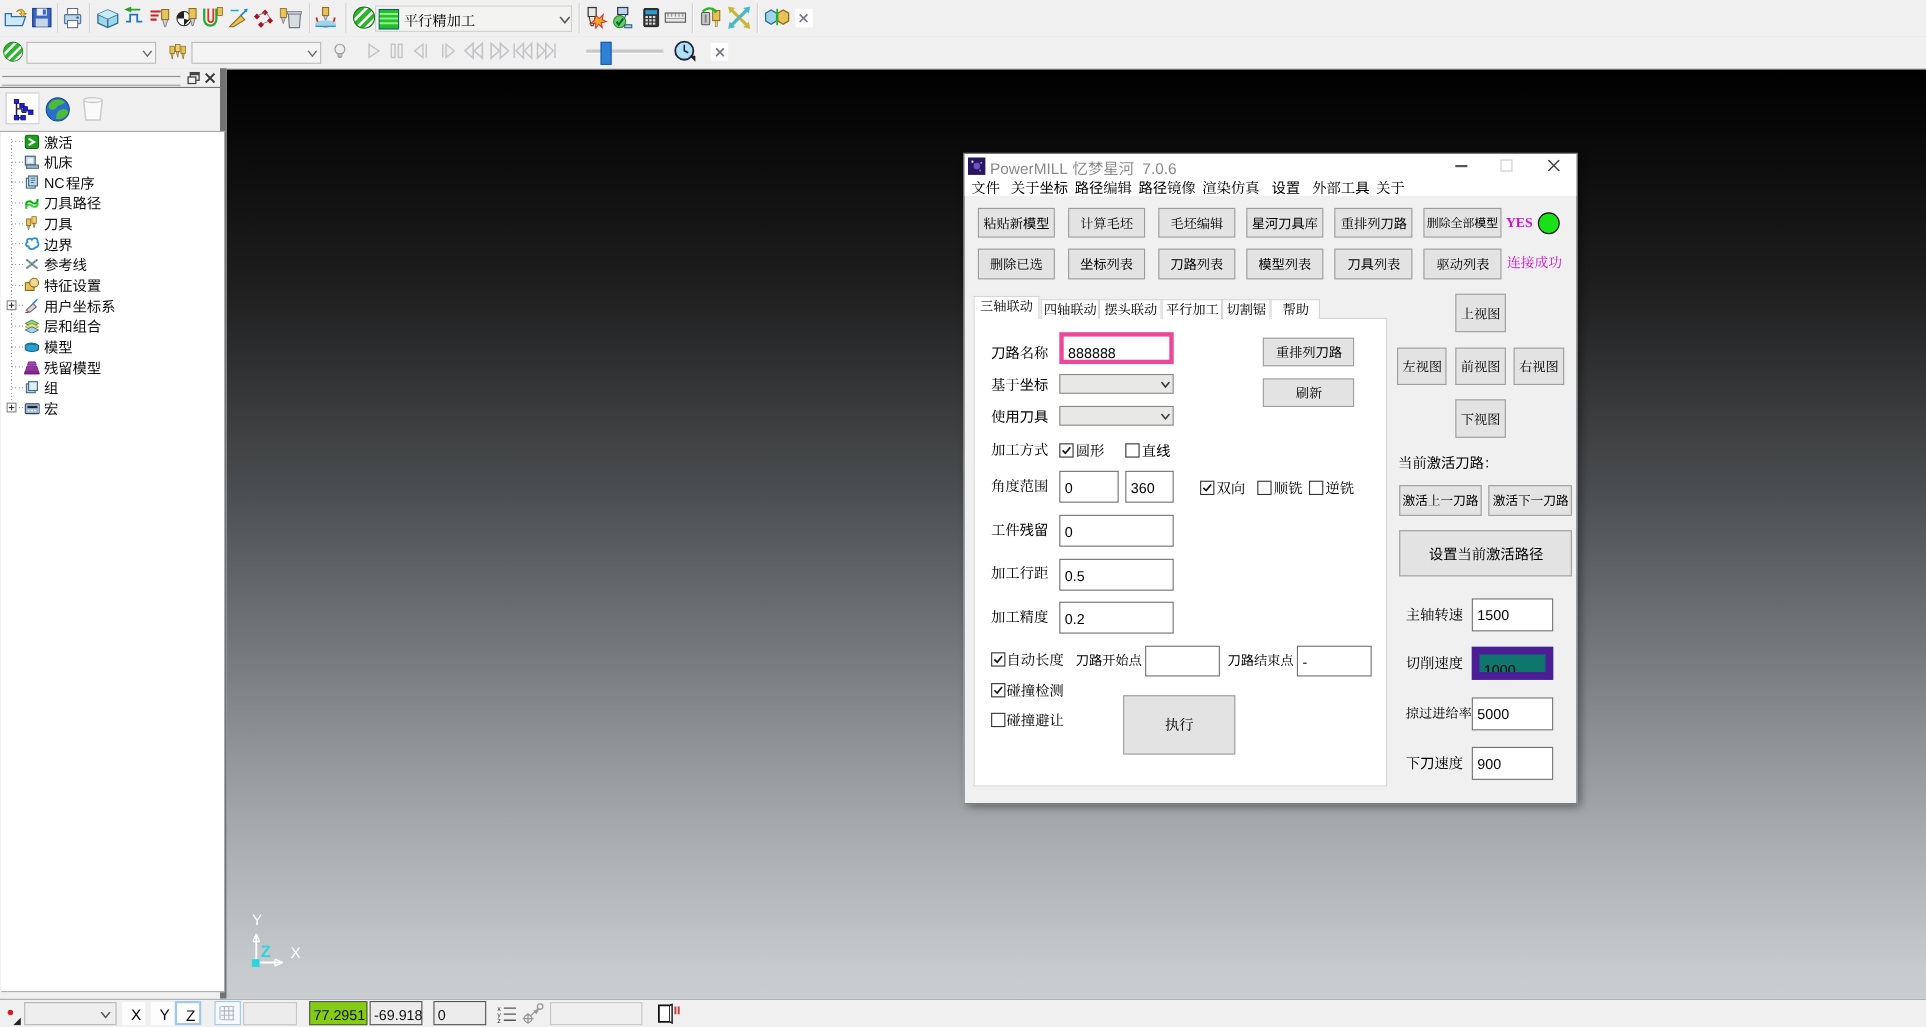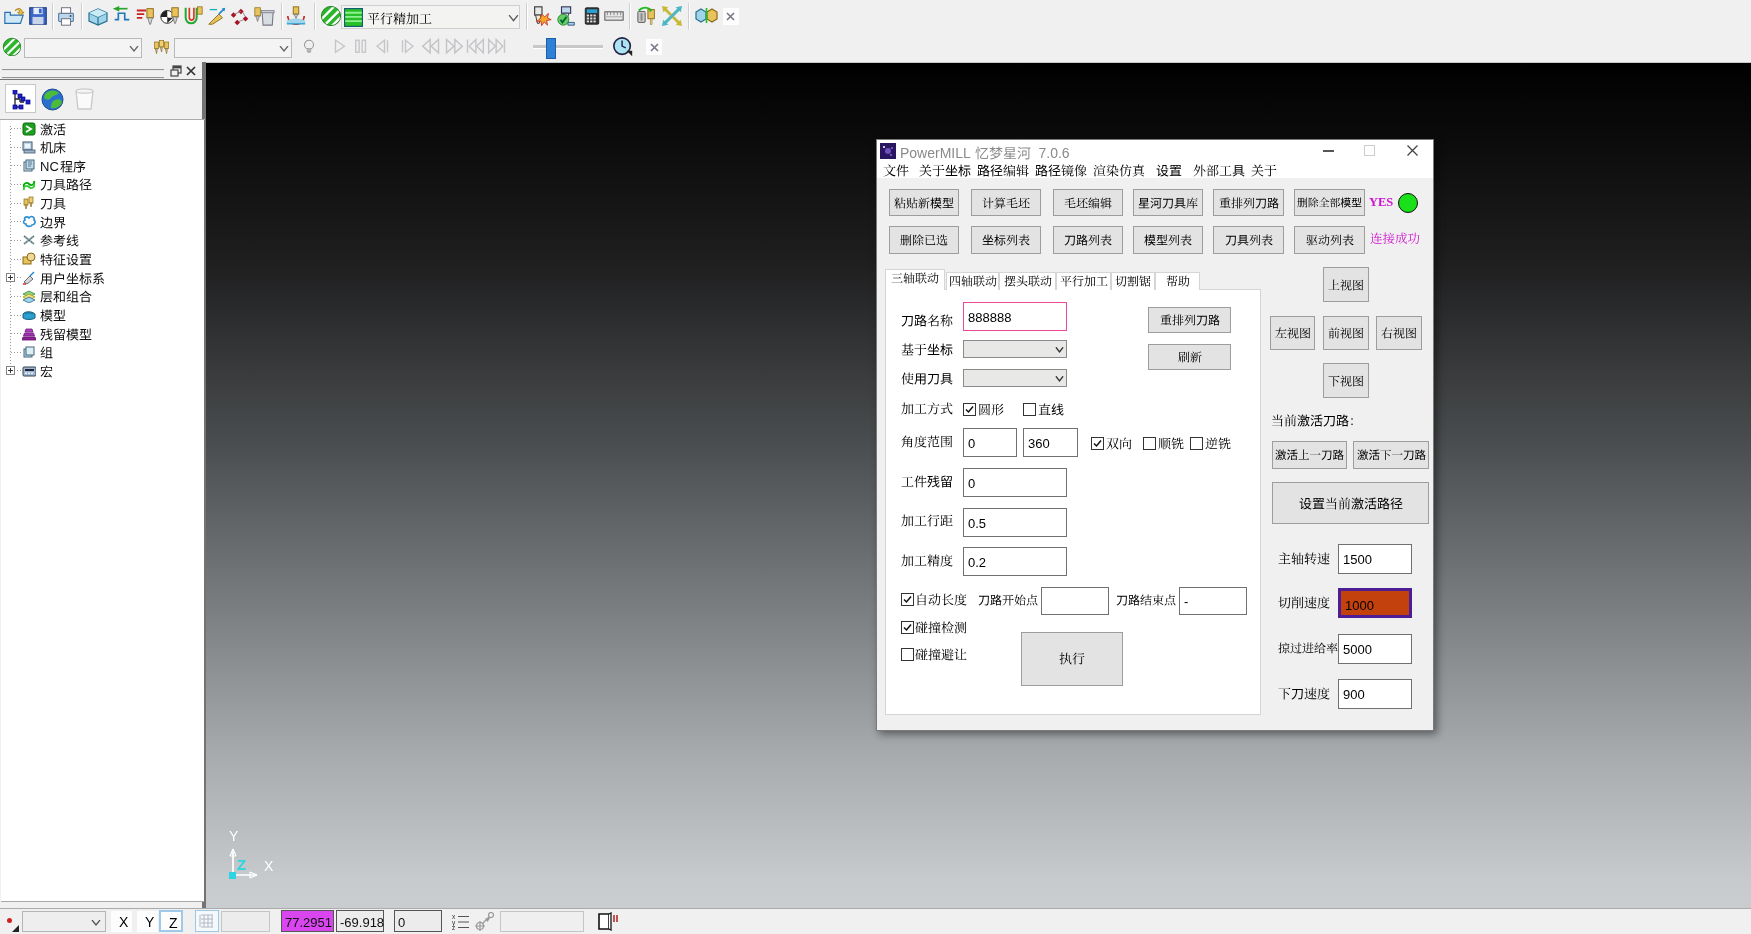--- a/index.html
+++ b/index.html
@@ -435,21 +435,21 @@
         <circle cx="11" cy="11" r="9" fill="#aee3f2" stroke="#224" stroke-width="1.8"></circle>
         <path d="M11 5 V11 L15 13" stroke="#225" stroke-width="1.6" fill="none"></path>
         <path d="M16 16 l6 6 l0 -6 z" fill="#222"></path>
       </svg>
       <div class="" style="position:absolute;left:646px;top:6px;width:16px;height:16px;background:#fdfdfd">
         <svg style="position:absolute;left:4px;top:4px;width:9px;height:9px" viewBox="0 0 9 9">
           <path d="M1 1 L8 8 M8 1 L1 8" stroke="#778" stroke-width="1.6"></path>
         </svg>
       </div>
     </div>
-    <div class="" style="position:absolute;left:0px;top:62px;width:206px;height:846px;background:#f0f0f0;border-right:4px solid #737373;box-sizing:border-box">
+    <div class="" style="position:absolute;left:0px;top:62px;width:206px;height:846px;background:#f0f0f0;border-right:6px solid #737373;box-sizing:border-box">
       <div class="" style="position:absolute;left:2px;top:7px;width:162px;height:6px;border-top:2px groove #e8e8e8;border-bottom:2px groove #e8e8e8"></div>
       <svg style="position:absolute;left:170px;top:3px;width:12px;height:12px" viewBox="0 0 12 12">
         <rect x="3" y="1" width="8" height="7" fill="none" stroke="#444" stroke-width="1.2"></rect>
         <rect x="3" y="1" width="8" height="2.4" fill="#444"></rect>
         <rect x="1" y="5" width="7" height="6" fill="#f0f0f0" stroke="#444" stroke-width="1.2"></rect>
       </svg>
       <svg style="position:absolute;left:186px;top:4px;width:10px;height:10px" viewBox="0 0 10 10">
         <path d="M1 1 L9 9 M9 1 L1 9" stroke="#333" stroke-width="1.7"></path>
       </svg>
       <div class="" style="position:absolute;left:0px;top:17px;width:205px;height:1px;background:#777"></div>
@@ -722,21 +722,21 @@
       </div>
       <div class="" style="position:absolute;left:159px;top:1px;width:24px;height:22px;background:#fdfdfd;border:2px solid #9fc9ea;box-sizing:border-box">
         <div style="position:absolute;left:8px;top:3px;font:14px 'Liberation Sans',sans-serif;color:#000;white-space:nowrap;">Z</div>
       </div>
       <div class="" style="position:absolute;left:195px;top:1px;width:24px;height:22px;background:#f4f9fd;border:1px solid #9fc6e2;box-sizing:border-box">
         <svg style="position:absolute;left:3px;top:3px;width:15px;height:15px" viewBox="0 0 15 15">
           <path d="M2 5 H14 M2 9 H14 M5 1 V13 M9 1 V13 M13 1 V13 M2 13 H14 M2 1 H14 M1 1 V13" stroke="#b0b8c0" stroke-width="1"></path>
         </svg>
       </div>
       <div class="" style="position:absolute;left:221px;top:2px;width:49px;height:21px;background:#ececec;border:1px solid #c5c5c5;box-sizing:border-box"></div>
-      <div class="" style="position:absolute;left:281px;top:1px;width:53px;height:22px;background:#d946ef;border:1.5px solid #555;box-sizing:border-box">
+      <div class="" style="position:absolute;left:281px;top:1px;width:53px;height:22px;background:#84cc16;border:1.5px solid #555;box-sizing:border-box">
         <div style="position:absolute;left:3px;top:4px;font:13px 'Liberation Sans',sans-serif;color:#111;white-space:nowrap;">77.2951</div>
       </div>
       <div class="" style="position:absolute;left:336px;top:1px;width:48px;height:22px;background:#ececec;border:1.5px solid #555;box-sizing:border-box">
         <div style="position:absolute;left:3px;top:4px;font:13px 'Liberation Sans',sans-serif;color:#111;white-space:nowrap;">-69.918</div>
       </div>
       <div class="" style="position:absolute;left:394px;top:1px;width:48px;height:22px;background:#ececec;border:1.5px solid #555;box-sizing:border-box">
         <div style="position:absolute;left:3px;top:4px;font:13px 'Liberation Sans',sans-serif;color:#111;white-space:nowrap;">0</div>
       </div>
       <svg style="position:absolute;left:452px;top:4px;width:18px;height:17px" viewBox="0 0 18 17">
         <g font-family="Liberation Sans" font-size="6.5" fill="#333">
@@ -1080,21 +1080,21 @@
         <div class="" style="position:absolute;left:24px;top:174px;width:54px;height:13px;">
           <svg style="width:52px;height:13px;display:block;" viewBox="0 0 4000 1000">
             <g fill="#000">
               <use href="#s5200" x="0"></use>
               <use href="#s8def" x="1000"></use>
               <use href="#s540d" x="2000"></use>
               <use href="#s79f0" x="3000"></use>
             </g>
           </svg>
         </div>
-        <div class="" style="position:absolute;left:86px;top:162px;width:104px;height:29px;background:#fff;border:1px solid #ec4899;box-sizing:border-box;font:13px 'Liberation Sans',sans-serif;color:#000;padding:7px 0 0 4px;overflow:hidden">888888</div>
+        <div class="" style="position:absolute;left:86px;top:162px;width:104px;height:29px;background:#fff;border:4px solid #ec4899;box-sizing:border-box;font:13px 'Liberation Sans',sans-serif;color:#000;padding:7px 0 0 4px;overflow:hidden">888888</div>
         <div class="" style="position:absolute;left:24px;top:203px;width:54px;height:13px;">
           <svg style="width:52px;height:13px;display:block;" viewBox="0 0 4000 1000">
             <g fill="#000">
               <use href="#s57fa" x="0"></use>
               <use href="#s4e8e" x="1000"></use>
               <use href="#s5750" x="2000"></use>
               <use href="#s6807" x="3000"></use>
             </g>
           </svg>
         </div>
@@ -1154,21 +1154,21 @@
           <svg style="width:52px;height:13px;display:block;" viewBox="0 0 4000 1000">
             <g fill="#000">
               <use href="#s89d2" x="0"></use>
               <use href="#s5ea6" x="1000"></use>
               <use href="#s8303" x="2000"></use>
               <use href="#s56f4" x="3000"></use>
             </g>
           </svg>
         </div>
         <div class="" style="position:absolute;left:86px;top:288px;width:54px;height:29px;background:#fff;border:1px solid #707070;box-sizing:border-box;font:13px 'Liberation Sans',sans-serif;color:#000;padding:7px 0 0 4px;overflow:hidden">0</div>
-        <div class="" style="position:absolute;left:146px;top:288px;width:55px;height:29px;background:#fff;border:1px solid #707070;box-sizing:border-box;font:13px 'Liberation Sans',sans-serif;color:#000;padding:7px 0 0 4px;overflow:hidden">360</div>
+        <div class="" style="position:absolute;left:146px;top:288px;width:44px;height:29px;background:#fff;border:1px solid #707070;box-sizing:border-box;font:13px 'Liberation Sans',sans-serif;color:#000;padding:7px 0 0 4px;overflow:hidden">360</div>
         <div class="" style="position:absolute;left:214px;top:297px;width:13px;height:13px;background:#fff;border:1px solid #333;box-sizing:border-box">
           <svg style="position:absolute;left:1px;top:1px;width:9px;height:9px" viewBox="0 0 9 9">
             <path d="M1 4.5 L3.5 7 L8 1.5" stroke="#111" stroke-width="1.5" fill="none"></path>
           </svg>
         </div>
         <div class="" style="position:absolute;left:229px;top:297px;width:28px;height:13px;">
           <svg style="width:26px;height:13px;display:block;" viewBox="0 0 2000 1000">
             <g fill="#000">
               <use href="#s53cc" x="0"></use>
               <use href="#s5411" x="1000"></use>
@@ -1439,21 +1439,21 @@
         <div class="" style="position:absolute;left:401px;top:456px;width:54px;height:13px;">
           <svg style="width:52px;height:13px;display:block;" viewBox="0 0 4000 1000">
             <g fill="#000">
               <use href="#s5207" x="0"></use>
               <use href="#s524a" x="1000"></use>
               <use href="#s901f" x="2000"></use>
               <use href="#s5ea6" x="3000"></use>
             </g>
           </svg>
         </div>
-        <div class="" style="position:absolute;left:461px;top:448px;width:74px;height:30px;background:#c2410c;border:3px solid #4c1d95;box-sizing:border-box;font:13px 'Liberation Sans',sans-serif;color:#000;padding:7px 0 0 4px;overflow:hidden">1000</div>
+        <div class="" style="position:absolute;left:461px;top:448px;width:74px;height:30px;background:#0f766e;border:7px solid #4c1d95;box-sizing:border-box;font:13px 'Liberation Sans',sans-serif;color:#000;padding:7px 0 0 4px;overflow:hidden">1000</div>
         <div class="" style="position:absolute;left:401px;top:502px;width:62px;height:12px;">
           <svg style="width:60px;height:12px;display:block;" viewBox="0 0 5000 1000">
             <g fill="#000">
               <use href="#s63a0" x="0"></use>
               <use href="#s8fc7" x="1000"></use>
               <use href="#s8fdb" x="2000"></use>
               <use href="#s7ed9" x="3000"></use>
               <use href="#s7387" x="4000"></use>
             </g>
           </svg>

